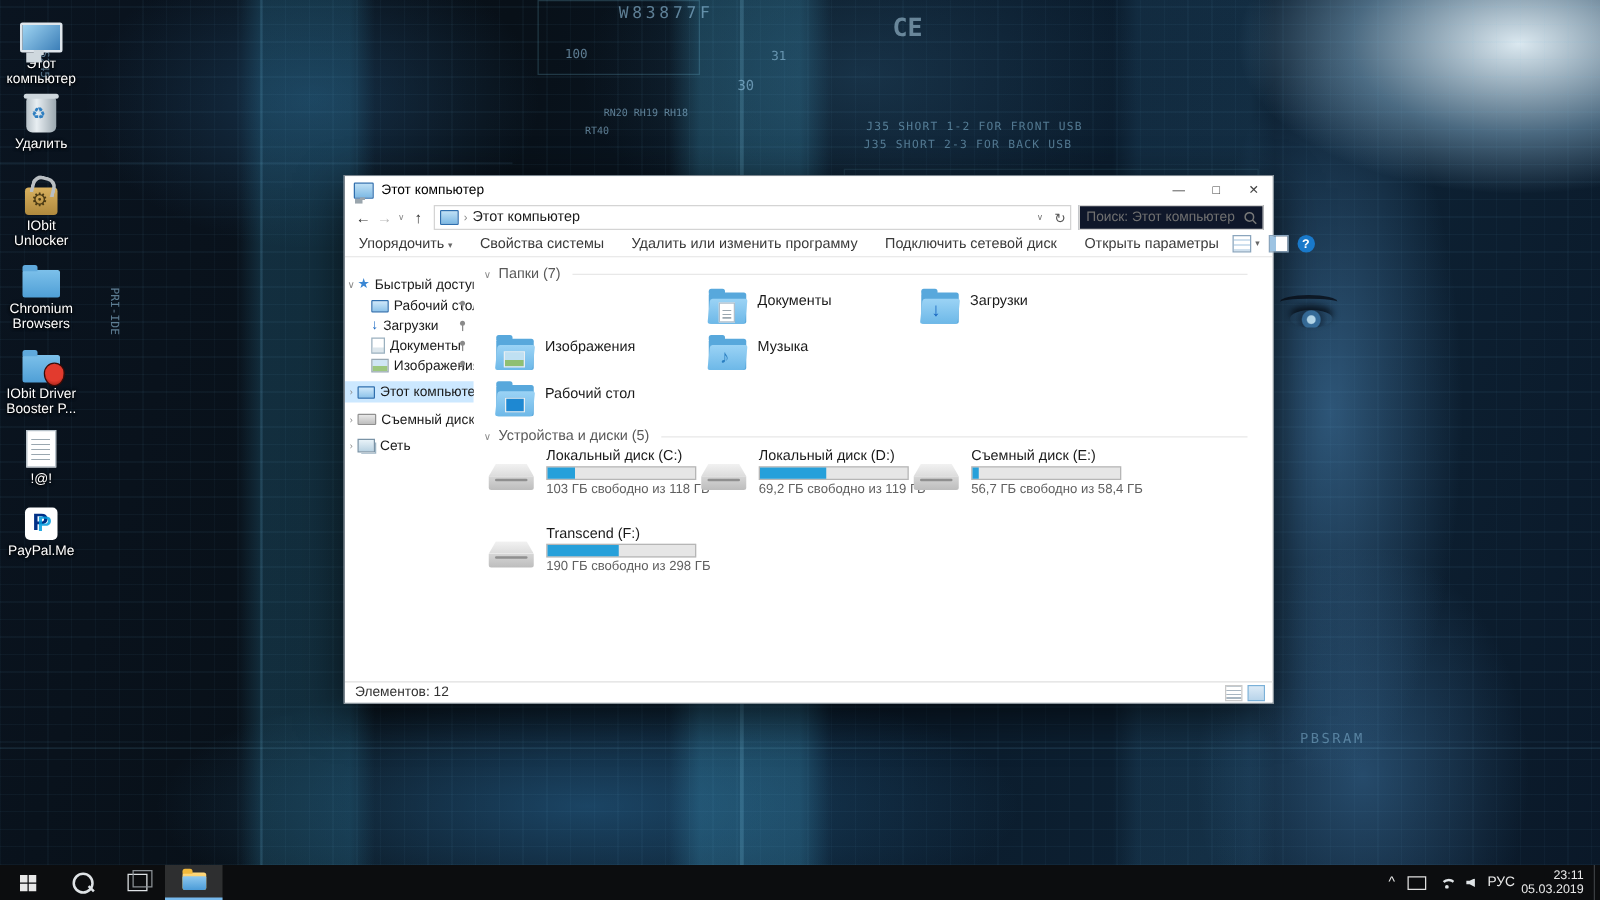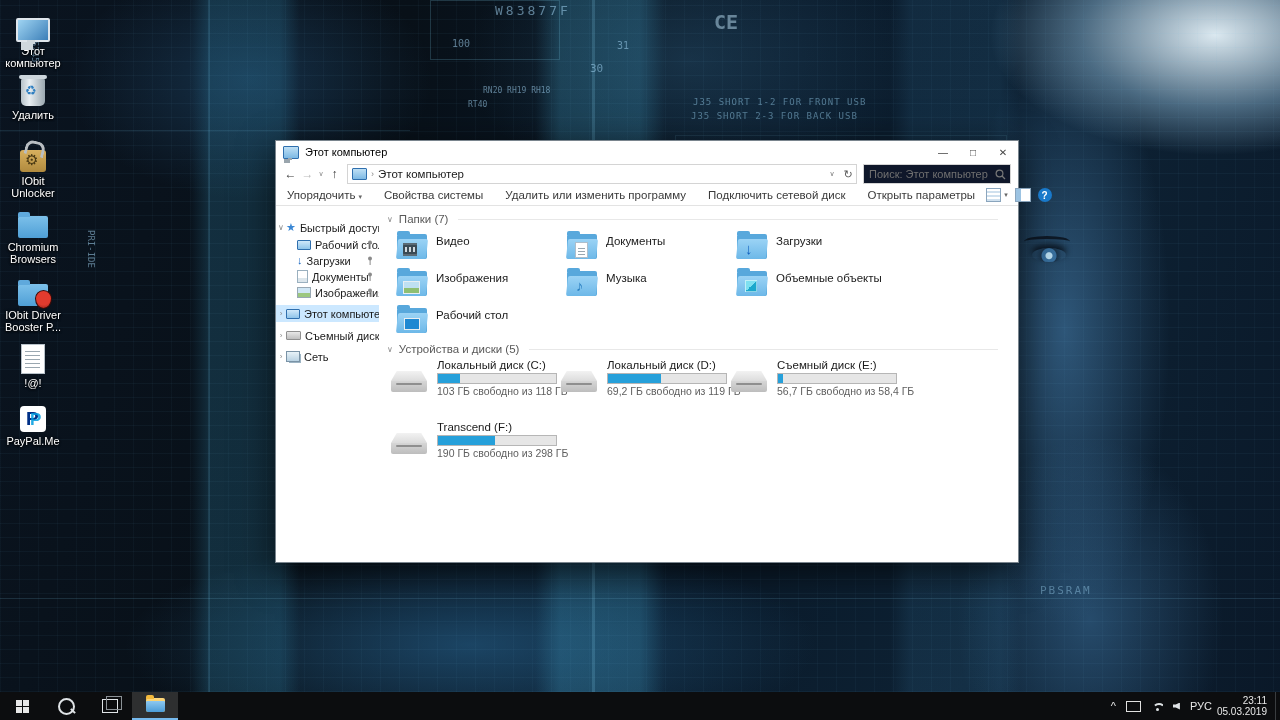--- a/index.html
+++ b/index.html
@@ -358,28 +358,20 @@
       </div>
     </div>
 
     <div class="content">
       <div class="ghead" style="top:6px;">
         <span class="chev">∨</span>
         <span>Папки (7)</span>
         <span class="rule"></span>
       </div>
 
-      <div class="tile" style="left:17px;top:24px;">
-        <div class="ficon">
-            <div class="back"></div>
-            <div class="front"></div>
-            <span class="ovl ovl-film"></span>
-          </div>
-        <span class="flabel">Видео</span>
-      </div>
       <div class="tile" style="left:187px;top:24px;">
         <div class="ficon">
             <div class="back"></div>
             <div class="front"></div>
             <span class="ovl ovl-doc"></span>
           </div>
         <span class="flabel">Документы</span>
       </div>
       <div class="tile" style="left:357px;top:24px;">
         <div class="ficon">
@@ -398,28 +390,20 @@
         <span class="flabel">Изображения</span>
       </div>
       <div class="tile" style="left:187px;top:61px;">
         <div class="ficon">
             <div class="back"></div>
             <div class="front"></div>
             <span class="ovl ovl-note">♪</span>
           </div>
         <span class="flabel">Музыка</span>
       </div>
-      <div class="tile" style="left:357px;top:61px;">
-        <div class="ficon">
-            <div class="back"></div>
-            <div class="front"></div>
-            <span class="ovl ovl-cube"></span>
-          </div>
-        <span class="flabel">Объемные объекты</span>
-      </div>
       <div class="tile" style="left:17px;top:98px;">
         <div class="ficon">
             <div class="back"></div>
             <div class="front"></div>
             <span class="ovl ovl-desk"></span>
           </div>
         <span class="flabel">Рабочий стол</span>
       </div>
 
       <div class="ghead" style="top:136px;">
@@ -472,20 +456,27 @@
           </div>
         <span class="dname">Transcend (F:)</span>
         <div class="dbar">
             <div class="dfill" style="width: 48%;"></div>
           </div>
         <span class="dfree">190 ГБ свободно из 298 ГБ</span>
       </div>
     </div>
   </div>
 
+  <div class="statusbar">
+    <span class="stext">Элементов: 12</span>
+    <div class="stview">
+      <span class="sv1"></span>
+      <span class="sv2"></span>
+    </div>
+  </div>
 </div>
 
 <div class="taskbar">
   <div class="tbtn">
     <div class="winlogo">
         <span></span>
         <span></span>
         <span></span>
         <span></span>
       </div>

